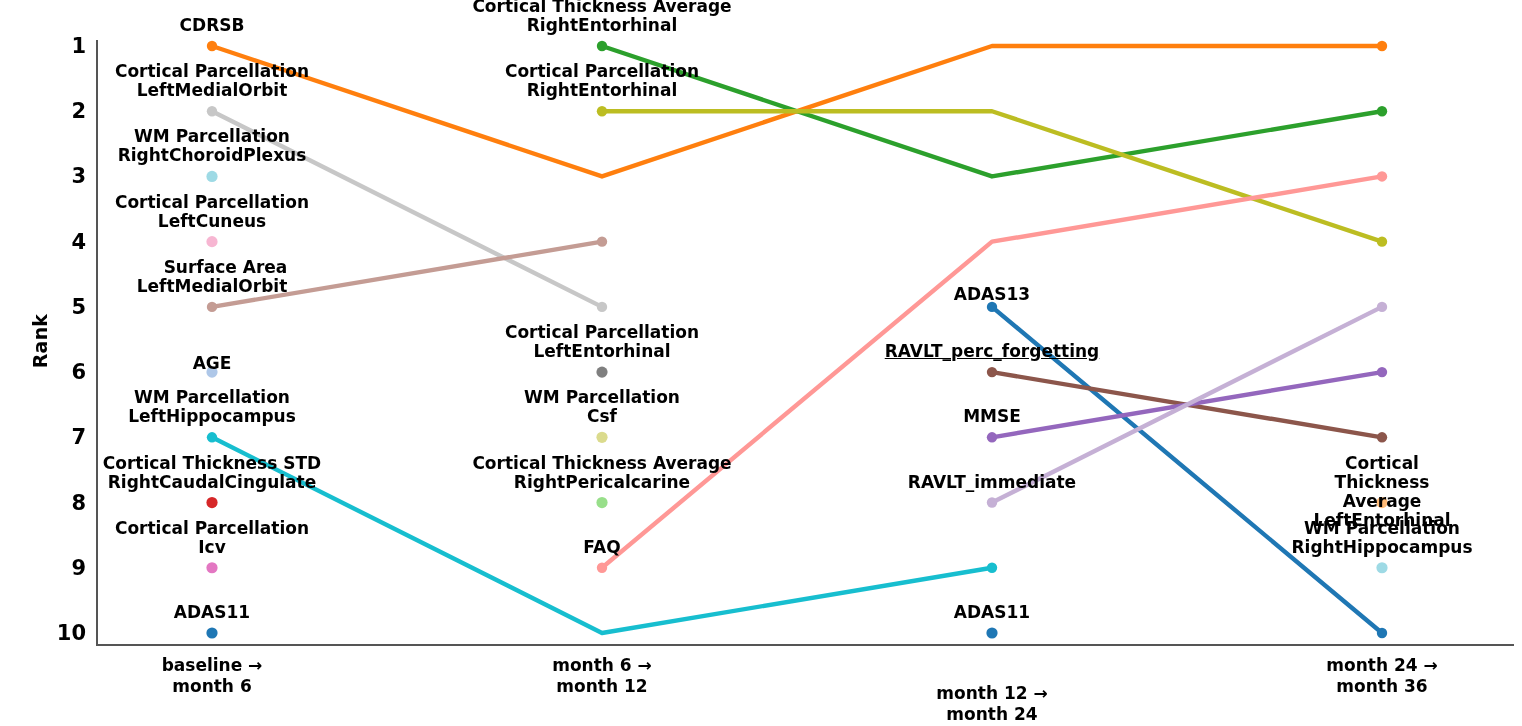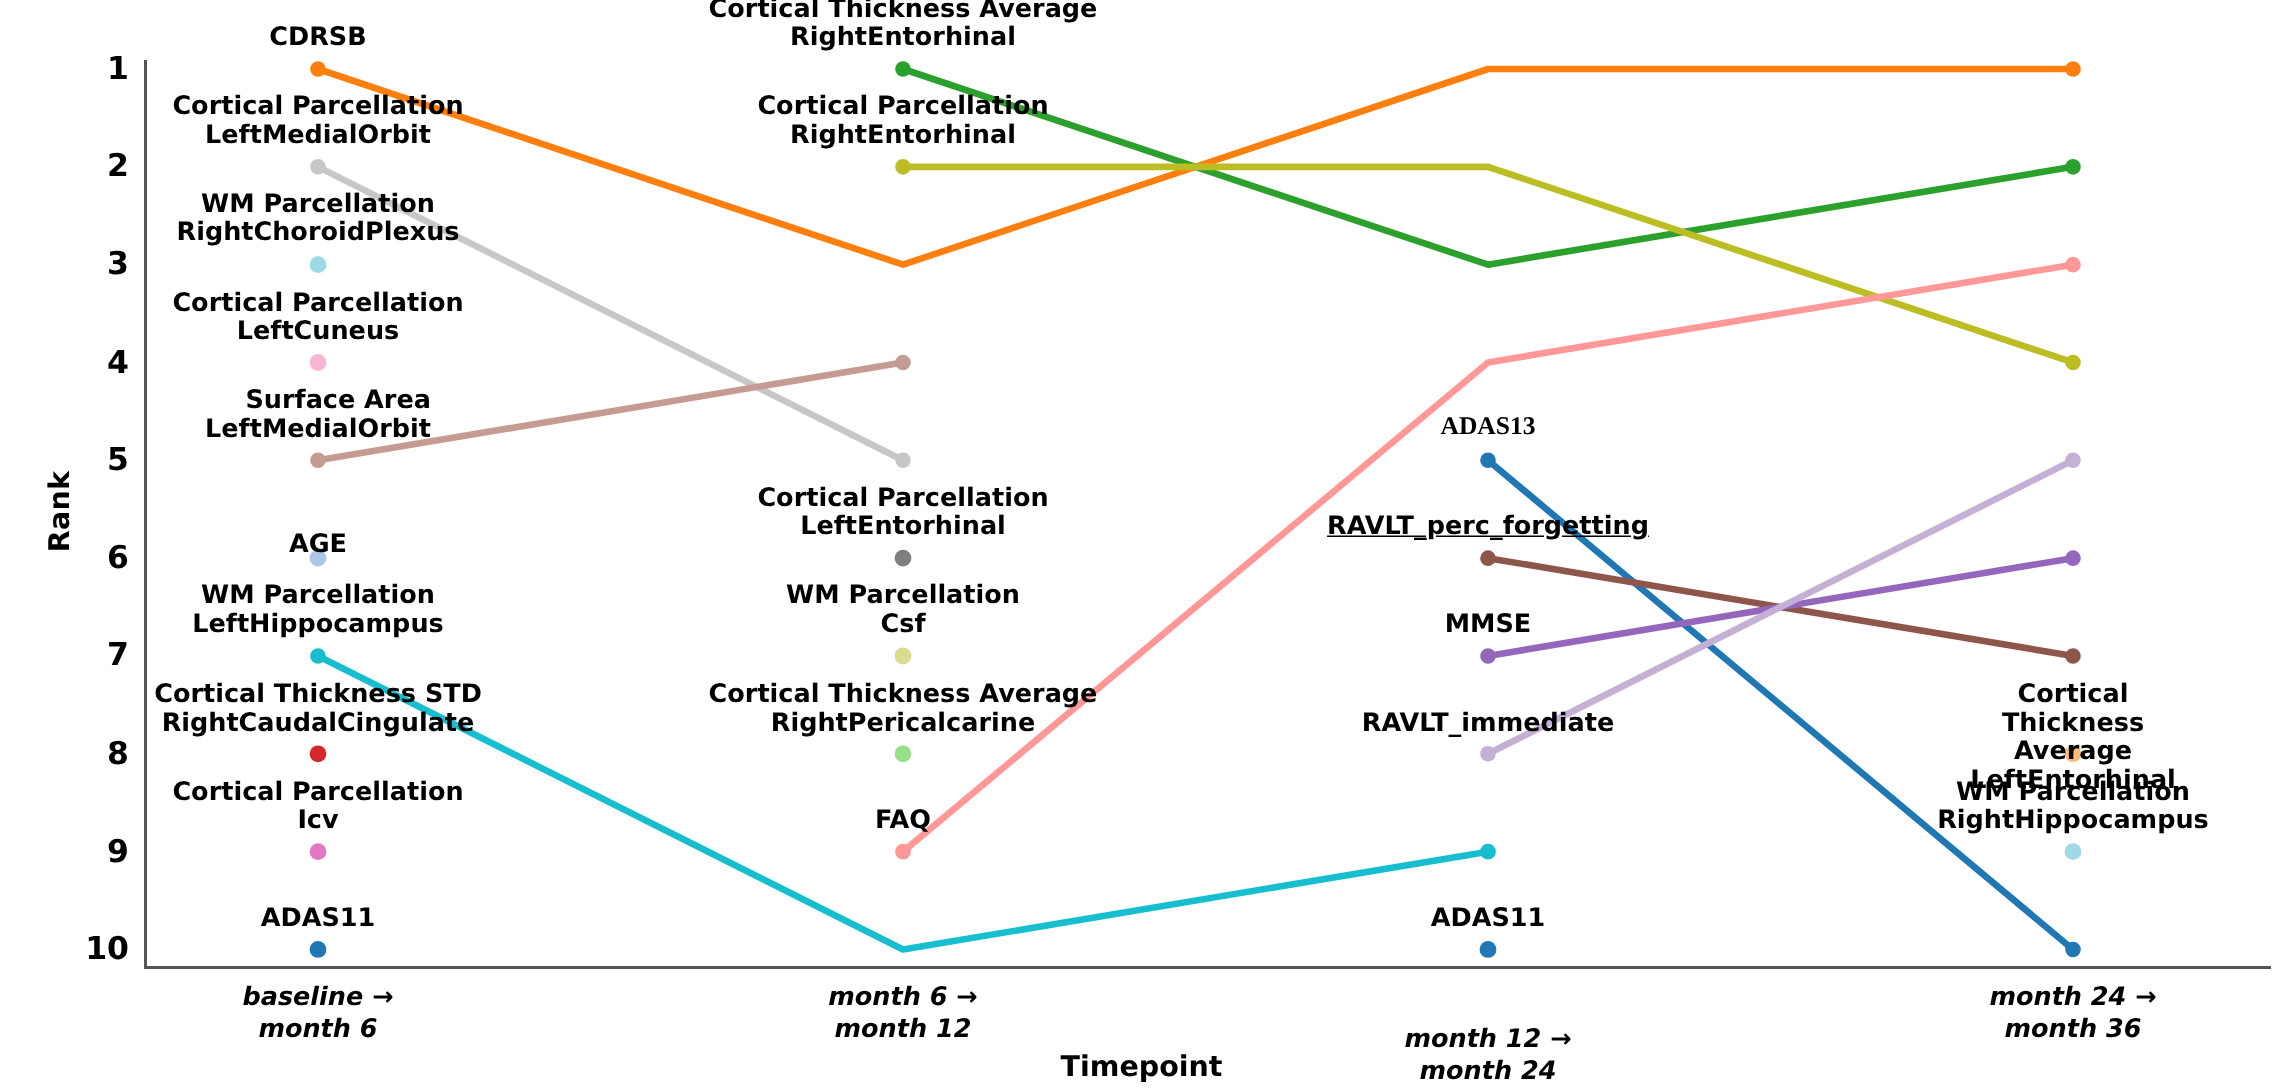--- a/index.html
+++ b/index.html
@@ -41,21 +41,20 @@
   }
   .xtick{
     position:absolute;
     top:655px;
     width:320px;
     text-align:center;
     font-size:17px;font-weight:bold;color:#000;
     line-height:1.22;
     transform:translateX(-50%);
     white-space:pre-line;
-    font-style:italic;
   }
 
   svg#lines{position:absolute;left:0;top:0;width:1522px;height:726px;}
 
   .pt-label{
     position:absolute;
     text-align:center;
     font-size:17px;
     font-weight:bold;
     color:#000000;
@@ -67,21 +66,20 @@
 </style>
 </head>
 <body>
 
 <div id="chart-root">
 
   <div class="axis-line" id="y-axis-line"></div>
   <div class="axis-line" id="x-axis-line"></div>
 
   <div class="ylabel-title">Rank</div>
-  <div class="xlabel-title">Timepoint</div>
 
   <div id="ytick-layer">
       <div class="ytick" style="top: 46px;">1</div>
       <div class="ytick" style="top: 111.22px;">2</div>
       <div class="ytick" style="top: 176.44px;">3</div>
       <div class="ytick" style="top: 241.66px;">4</div>
       <div class="ytick" style="top: 306.88px;">5</div>
       <div class="ytick" style="top: 372.1px;">6</div>
       <div class="ytick" style="top: 437.32px;">7</div>
       <div class="ytick" style="top: 502.54px;">8</div>
@@ -169,21 +167,21 @@
 RightPericalcarine</div>
       <div class="pt-label" style="left: 212px; top: 354px;">AGE</div>
       <div class="pt-label" style="left: 212px; top: 388.32px;">WM Parcellation
 LeftHippocampus</div>
       <div class="pt-label" style="left: 212px; top: 453.54px; text-align: center;">Cortical Thickness STD
 RightCaudalCingulate</div>
       <div class="pt-label" style="left: 212px; top: 518.76px;">Cortical Parcellation
 Icv</div>
       <div class="pt-label" style="left: 212px; top: 602.98px;">ADAS11</div>
       <div class="pt-label" style="left: 602px; top: 537.76px;">FAQ</div>
-      <div class="pt-label" style="left: 992px; top: 274px; font-family: Liberation Serif, serif;">ADAS13</div>
+      <div class="pt-label" style="left: 992px; top: 285px;">ADAS13</div>
       <div class="pt-label" style="left: 992px; top: 342.1px; text-decoration: underline;">RAVLT_perc_forgetting</div>
       <div class="pt-label" style="left: 992px; top: 407.32px; text-align: right;">MMSE</div>
       <div class="pt-label" style="left: 992px; top: 472.54px;">RAVLT_immediate</div>
       <div class="pt-label" style="left: 992px; top: 602.98px;">ADAS11</div>
       <div class="pt-label" style="left: 1382px; top: 453.54px;">Cortical Thickness Average
 LeftEntorhinal</div>
       <div class="pt-label" style="left: 1382px; top: 518.76px;">WM Parcellation
 RightHippocampus</div>
     </div>
 

